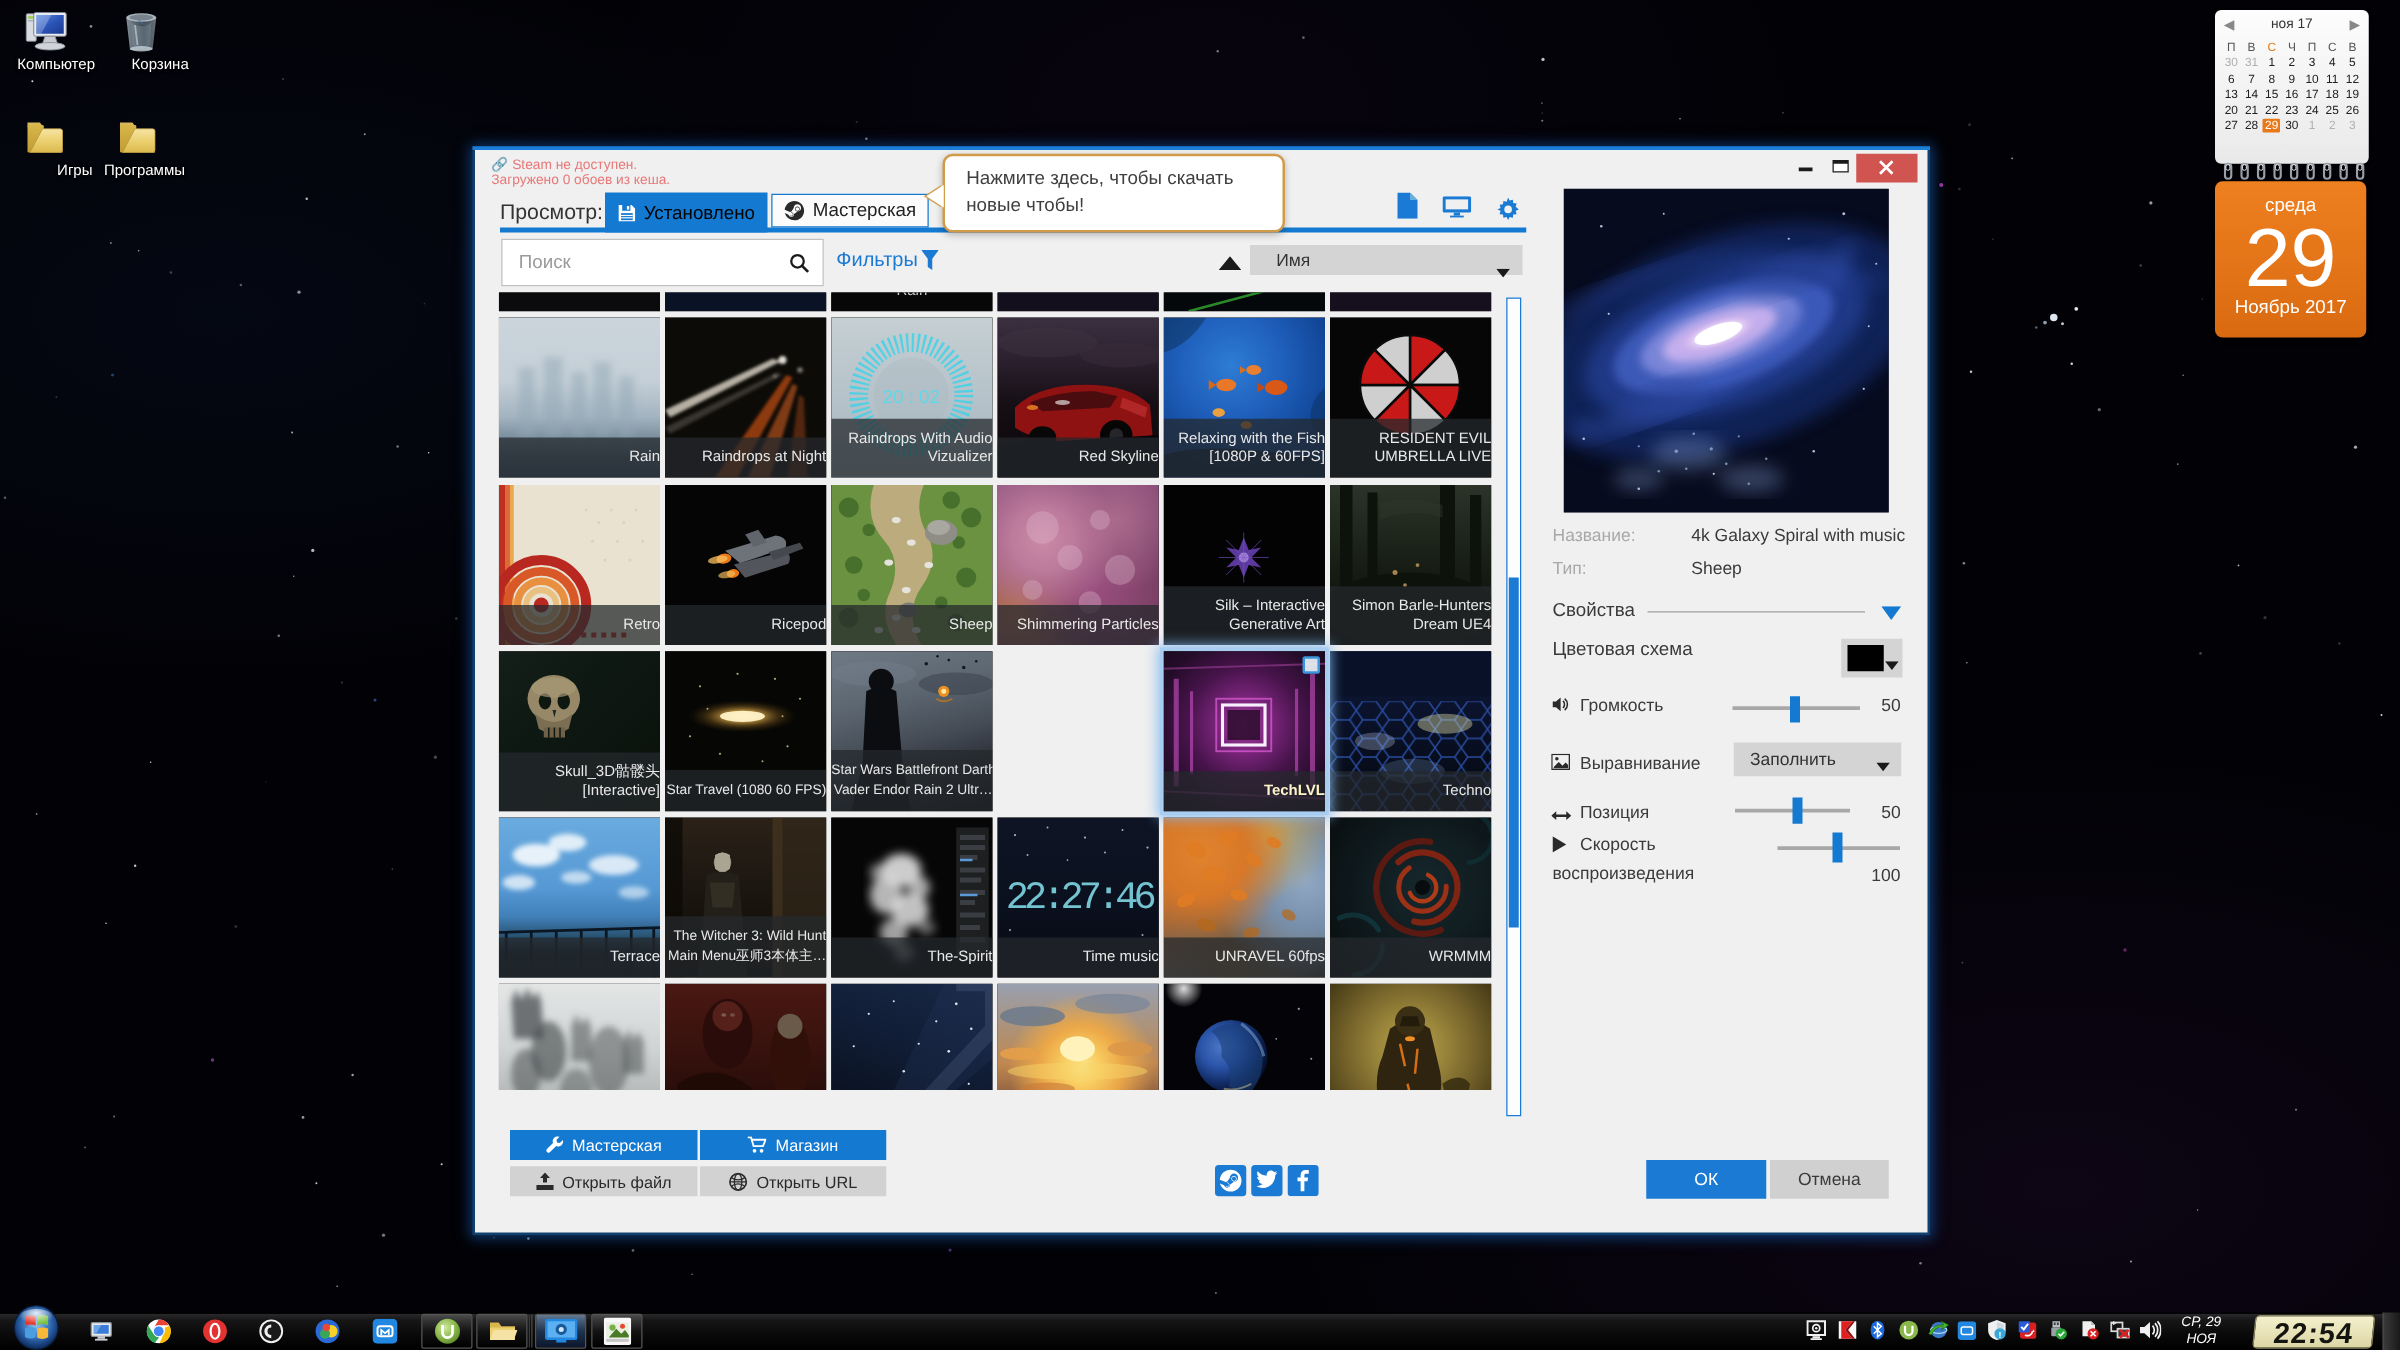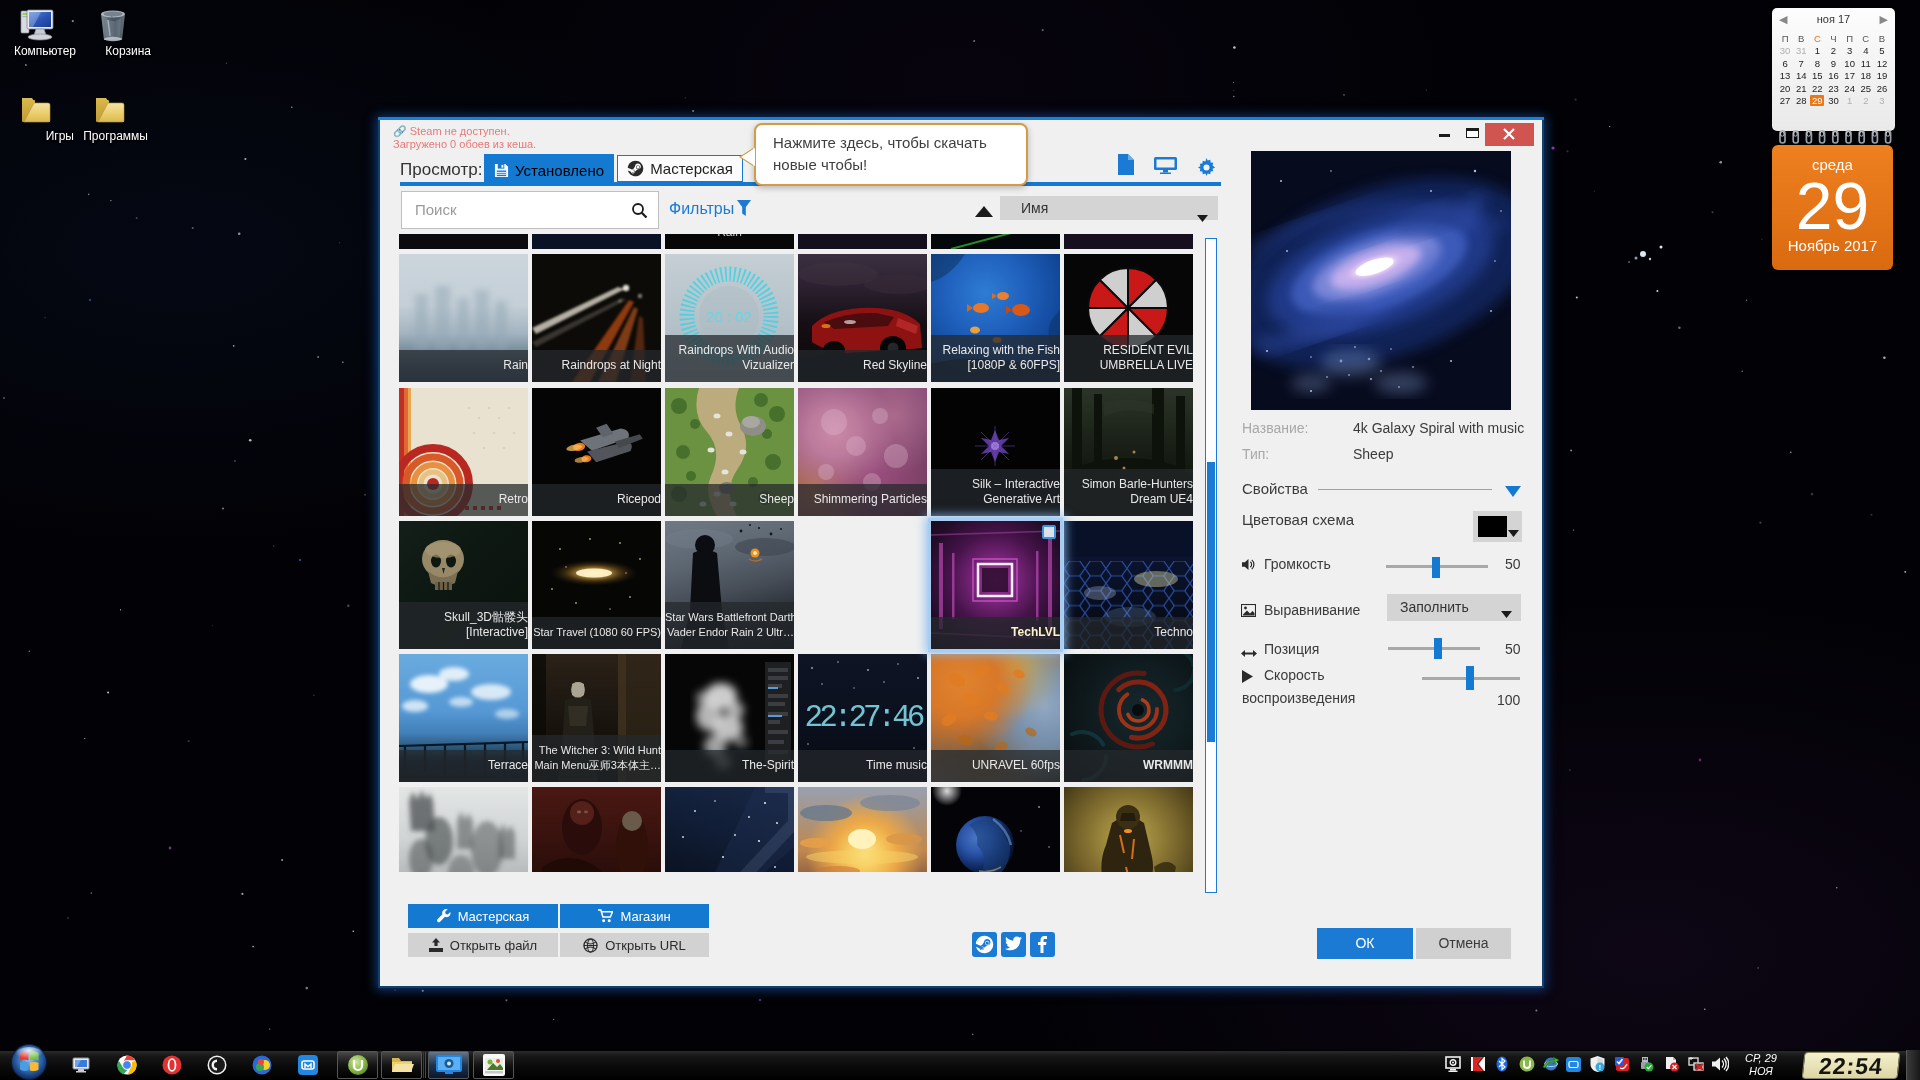--- a/index.html
+++ b/index.html
@@ -926,21 +926,21 @@
             <ellipse cx="88" cy="20" rx="6" ry="4" transform="rotate(24 88 20)"></ellipse>
           </g>
           <g fill="#b86818" opacity="0.7">
             <ellipse cx="34" cy="86" rx="8" ry="5" transform="rotate(18 34 86)"></ellipse>
             <ellipse cx="70" cy="92" rx="7" ry="4" transform="rotate(-12 70 92)"></ellipse>
             <ellipse cx="100" cy="78" rx="6" ry="4" transform="rotate(30 100 78)"></ellipse>
           </g>
         </svg>
         <div class="cap" style="">UNRAVEL 60fps</div>
       </div>
-      <div class="tile" style="left:665px;top:420px;font-weight:bold;">
+      <div class="tile" style="left:665px;top:420px;">
         <div style="position:absolute;inset:0;background:radial-gradient(circle at 60% 45%,#16282c 0%,#101c20 45%,#0b1214 78%,#070c0e 100%)"></div>
         <svg width="129" height="128">
           <g fill="none" stroke-linecap="round" opacity="0.9">
             <circle cx="74" cy="56" r="28" stroke="#8c2412" stroke-width="5" stroke-dasharray="70 60" transform="rotate(-40 74 56)"></circle>
             <circle cx="74" cy="56" r="19" stroke="#ac3416" stroke-width="4" stroke-dasharray="48 40" transform="rotate(90 74 56)"></circle>
             <circle cx="74" cy="56" r="37" stroke="#641a10" stroke-width="5" stroke-dasharray="90 95" transform="rotate(140 74 56)"></circle>
             <circle cx="74" cy="56" r="11" stroke="#c04018" stroke-width="3.5" stroke-dasharray="30 26"></circle>
             <circle cx="18" cy="102" r="24" stroke="#144a50" stroke-width="4" stroke-dasharray="36 66" opacity="0.6"></circle>
             <circle cx="110" cy="16" r="20" stroke="#0f3a40" stroke-width="4" stroke-dasharray="30 60" opacity="0.6"></circle>
           </g>

